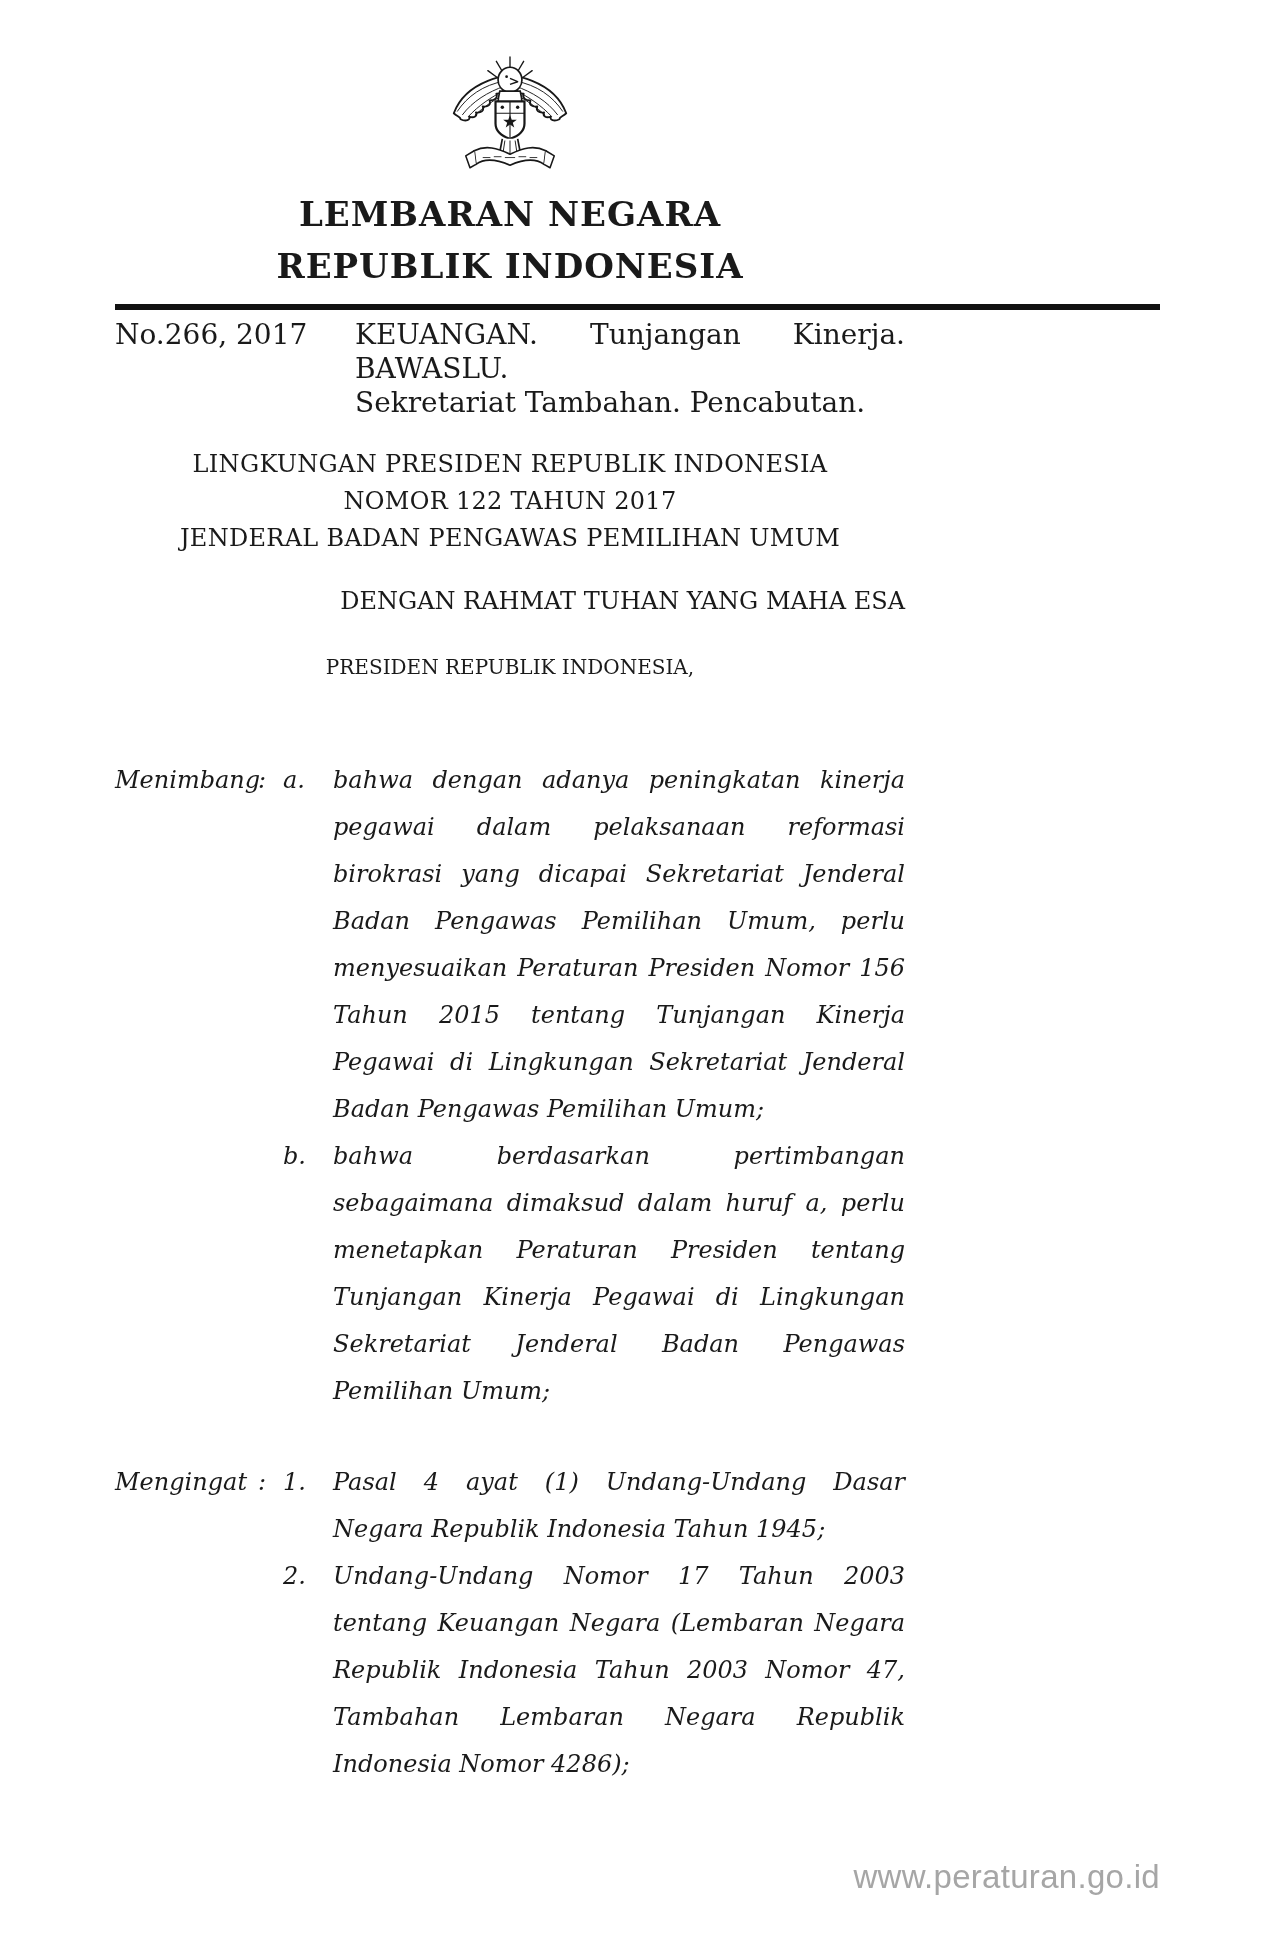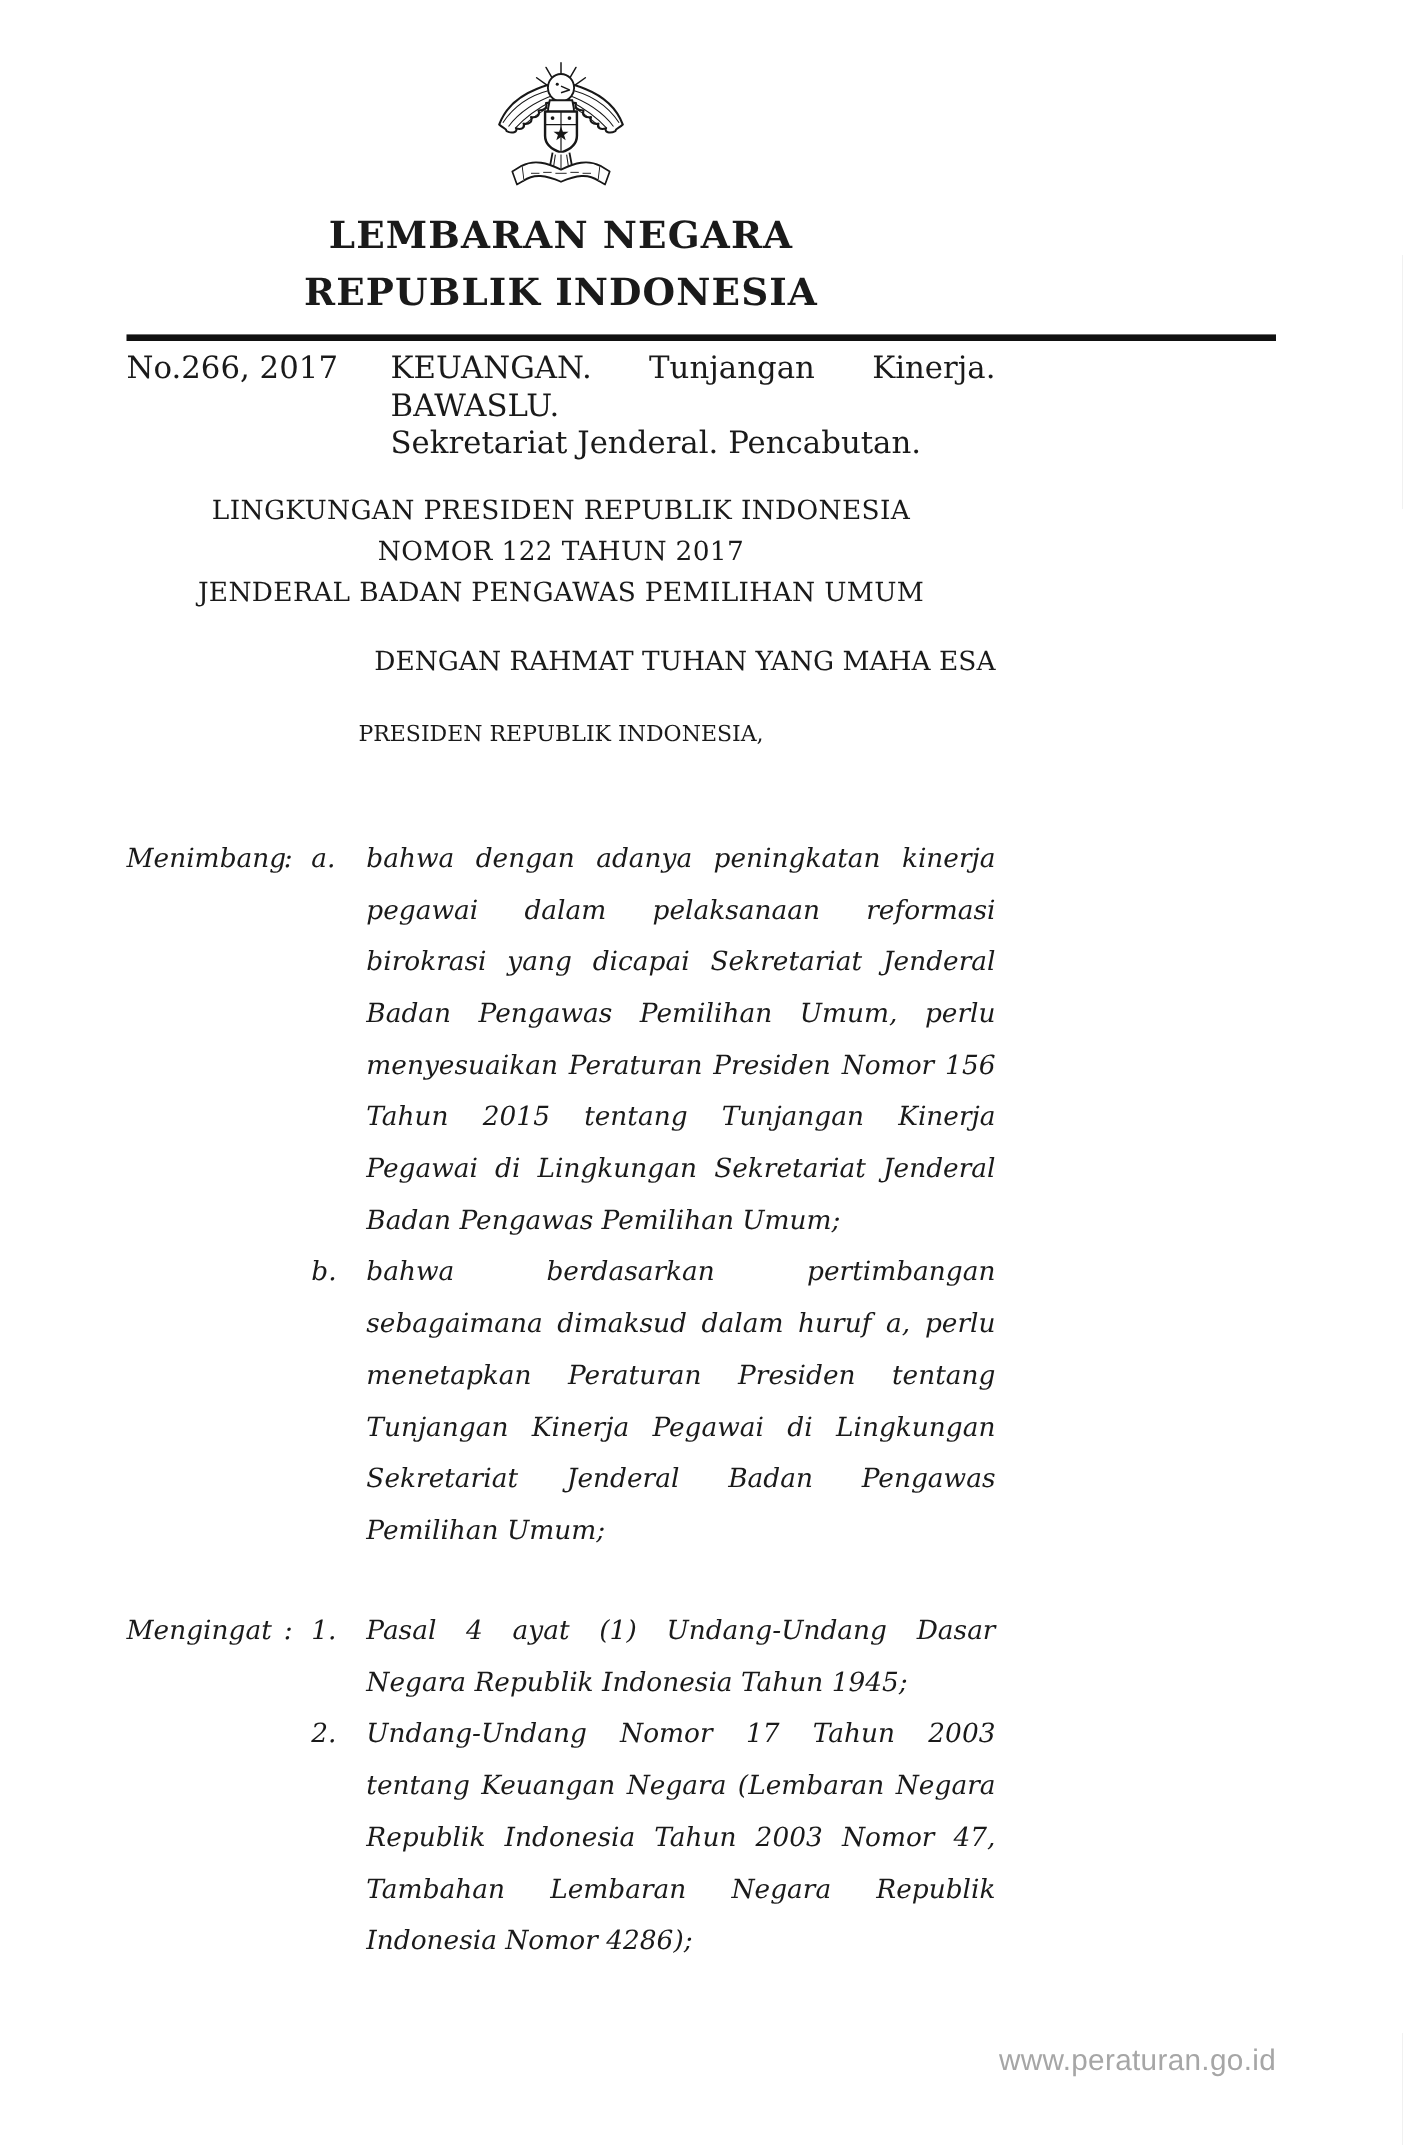--- a/index.html
+++ b/index.html
@@ -53,21 +53,21 @@
   .clause .label  { text-align:left; }
   .clause .sep    { text-align:left; }
   .clause .marker { text-align:left; }
   .clause .ctext  { text-align:justify; }
 
   .watermark {
     position:absolute;
     right:115px;
     top:1858px;
     font-family:"Liberation Sans", sans-serif;
-    font-size:27px;
+    font-size:33px;
     color:#a6a6a6;
     letter-spacing:0.3px;
   }
 
   .garuda-svg { display:block; }
 </style>
 </head>
 <body>
 
 <div class="page">
@@ -114,21 +114,21 @@
       <span>REPUBLIK INDONESIA</span>
     </h1>
   </div>
 
   <div class="head-rule"></div>
 
   <div class="header-row">
     <div>No.266, 2017</div>
     <div>
       <div class="subject-line-1">KEUANGAN. Tunjangan Kinerja. BAWASLU.</div>
-      <div>Sekretariat Jenderal. Pencabutan.</div>
+      <div>Sekretariat Tambahan. Pencabutan.</div>
     </div>
   </div>
 
   <div class="content">
     <div class="title-block">
       <div>LINGKUNGAN PRESIDEN REPUBLIK INDONESIA</div>
       <div>NOMOR 122 TAHUN 2017</div>
       <div>JENDERAL BADAN PENGAWAS PEMILIHAN UMUM</div>
     </div>
     <div class="invocation">DENGAN RAHMAT TUHAN YANG MAHA ESA</div>

